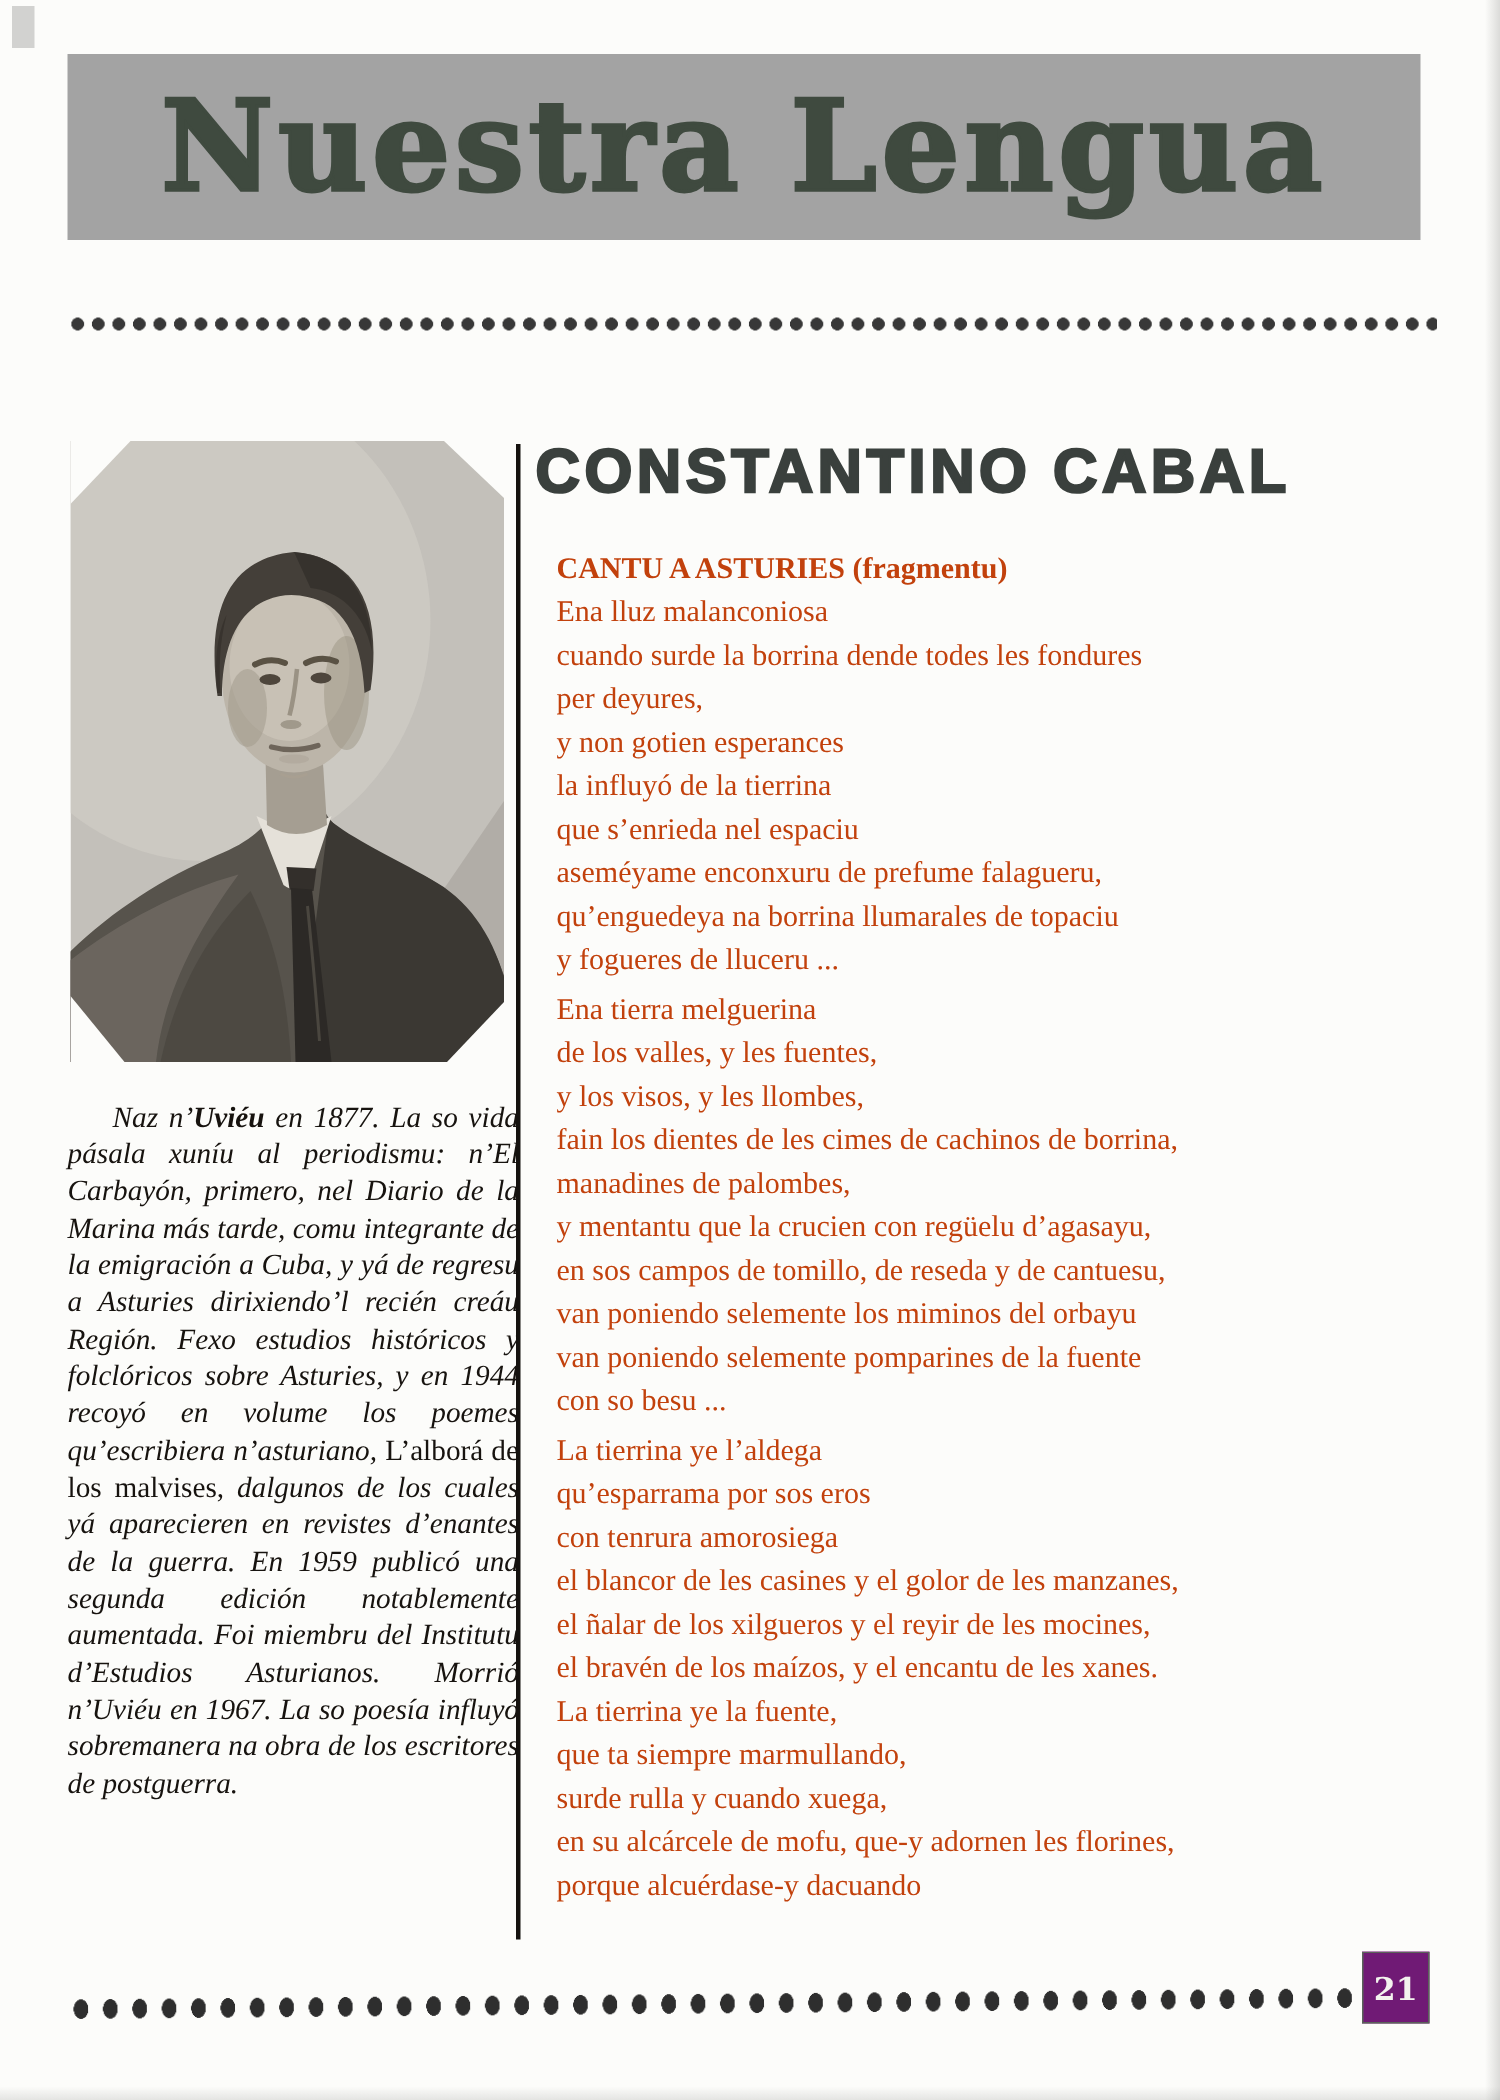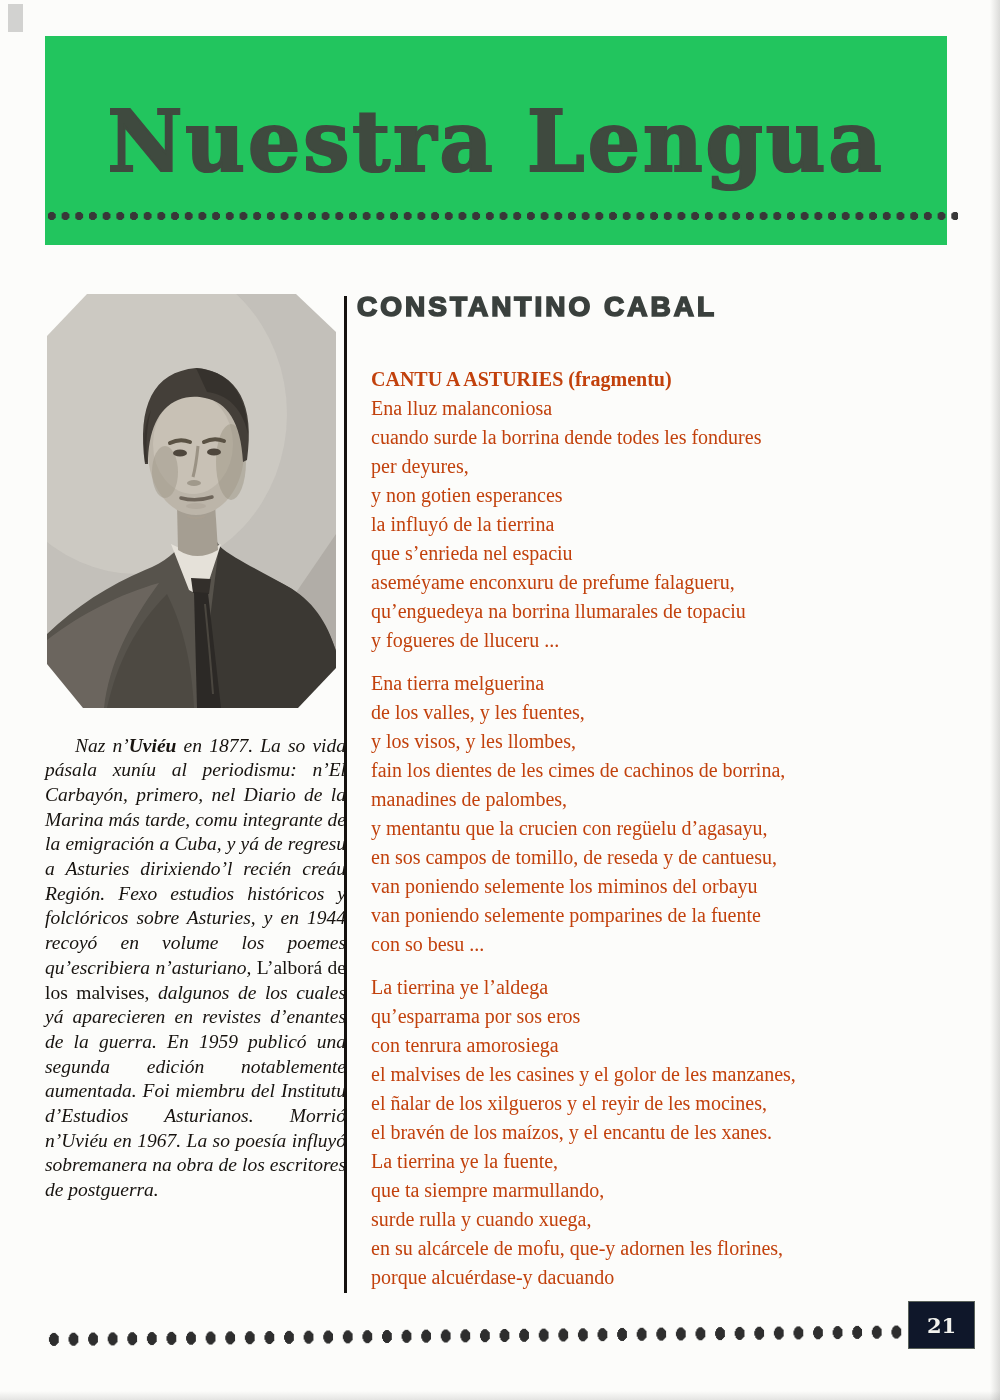--- a/index.html
+++ b/index.html
@@ -11,22 +11,22 @@
   
   .edge-right  { position:absolute; right:0; top:0; width:10px; height:100%;
                  background:linear-gradient(to right, rgba(120,120,118,0), rgba(120,120,118,0.25)); }
   .edge-bottom { position:absolute; left:0; bottom:0; width:100%; height:9px;
                  background:linear-gradient(to bottom, rgba(120,120,118,0), rgba(120,120,118,0.18)); }
   .smudge-topleft { position:absolute; left:8px; top:4px; width:15px; height:28px;
                  background:#c7c7c5; opacity:.8; }
 
   
   .header-bar {
-    position:absolute; left:45px; top:36px; width:902px; height:209px;
-    background:#22c55e; display:flex; align-items:center; justify-content:center;
+    position:absolute; left:45px; top:36px; width:902px; height:124px;
+    background:#a3a3a3; display:flex; align-items:center; justify-content:center;
   }
   .header-title {
     font-family:"DejaVu Serif", serif; font-weight:bold;
     font-size:82px; letter-spacing:3px; color:#3f4a3f;
     -webkit-text-stroke:2.2px #3f4a3f;
     transform:scaleY(1.02); white-space:nowrap;
   }
 
   
   .dots { position:absolute; background-repeat:repeat-x; }
@@ -54,36 +54,36 @@
   .seg-roman { font-style:normal; }
   .seg-bold-italic { font-weight:bold; }
 
   
   .vrule { position:absolute; left:344px; top:296px; width:3px; height:997px; background:#15120f; }
 
   
   .article-title {
     position:absolute; left:357px; top:291px;
     font-family:"Liberation Sans", sans-serif; font-weight:bold;
-    font-size:28px; letter-spacing:3px; color:#3a403d;
+    font-size:41px; letter-spacing:3px; color:#3a403d;
     -webkit-text-stroke:1.7px #3a403d; white-space:nowrap;
   }
   .poem {
     position:absolute; left:371px; top:365px; width:600px;
     font-size:20px; line-height:29px; color:#c2410c;
   }
   .poem-heading { font-weight:bold; }
   .stanza { margin-top:0; }
-  .stanza + .stanza { margin-top:14px; }
+  .stanza + .stanza { margin-top:4px; }
   .pline { white-space:nowrap; }
 
   
   .page-badge {
-    position:absolute; left:908px; top:1301px; width:67px; height:48px;
-    background:#0f172a; color:#f3f3ee;
+    position:absolute; left:908px; top:1301px; width:45px; height:48px;
+    background:#701a75; color:#f3f3ee;
     display:flex; align-items:center; justify-content:center;
     font-family:"DejaVu Serif", serif; font-weight:bold; font-size:21px;
     box-shadow:0 0 0 1px #5a625a inset;
   }
 </style>
 </head>
 <body>
 
 <div id="page">
 
@@ -173,21 +173,21 @@
           <div class="pline">y mentantu que la crucien con regüelu d’agasayu,</div>
           <div class="pline">en sos campos de tomillo, de reseda y de cantuesu,</div>
           <div class="pline">van poniendo selemente los miminos del orbayu</div>
           <div class="pline">van poniendo selemente pomparines de la fuente</div>
           <div class="pline">con so besu ...</div>
         </div>
         <div class="stanza">
           <div class="pline">La tierrina ye l’aldega</div>
           <div class="pline">qu’esparrama por sos eros</div>
           <div class="pline">con tenrura amorosiega</div>
-          <div class="pline">el malvises de les casines y el golor de les manzanes,</div>
+          <div class="pline">el blancor de les casines y el golor de les manzanes,</div>
           <div class="pline">el ñalar de los xilgueros y el reyir de les mocines,</div>
           <div class="pline">el bravén de los maízos, y el encantu de les xanes.</div>
           <div class="pline">La tierrina ye la fuente,</div>
           <div class="pline">que ta siempre marmullando,</div>
           <div class="pline">surde rulla y cuando xuega,</div>
           <div class="pline">en su alcárcele de mofu, que-y adornen les florines,</div>
           <div class="pline">porque alcuérdase-y dacuando</div>
         </div>
       </div>
   </div>

